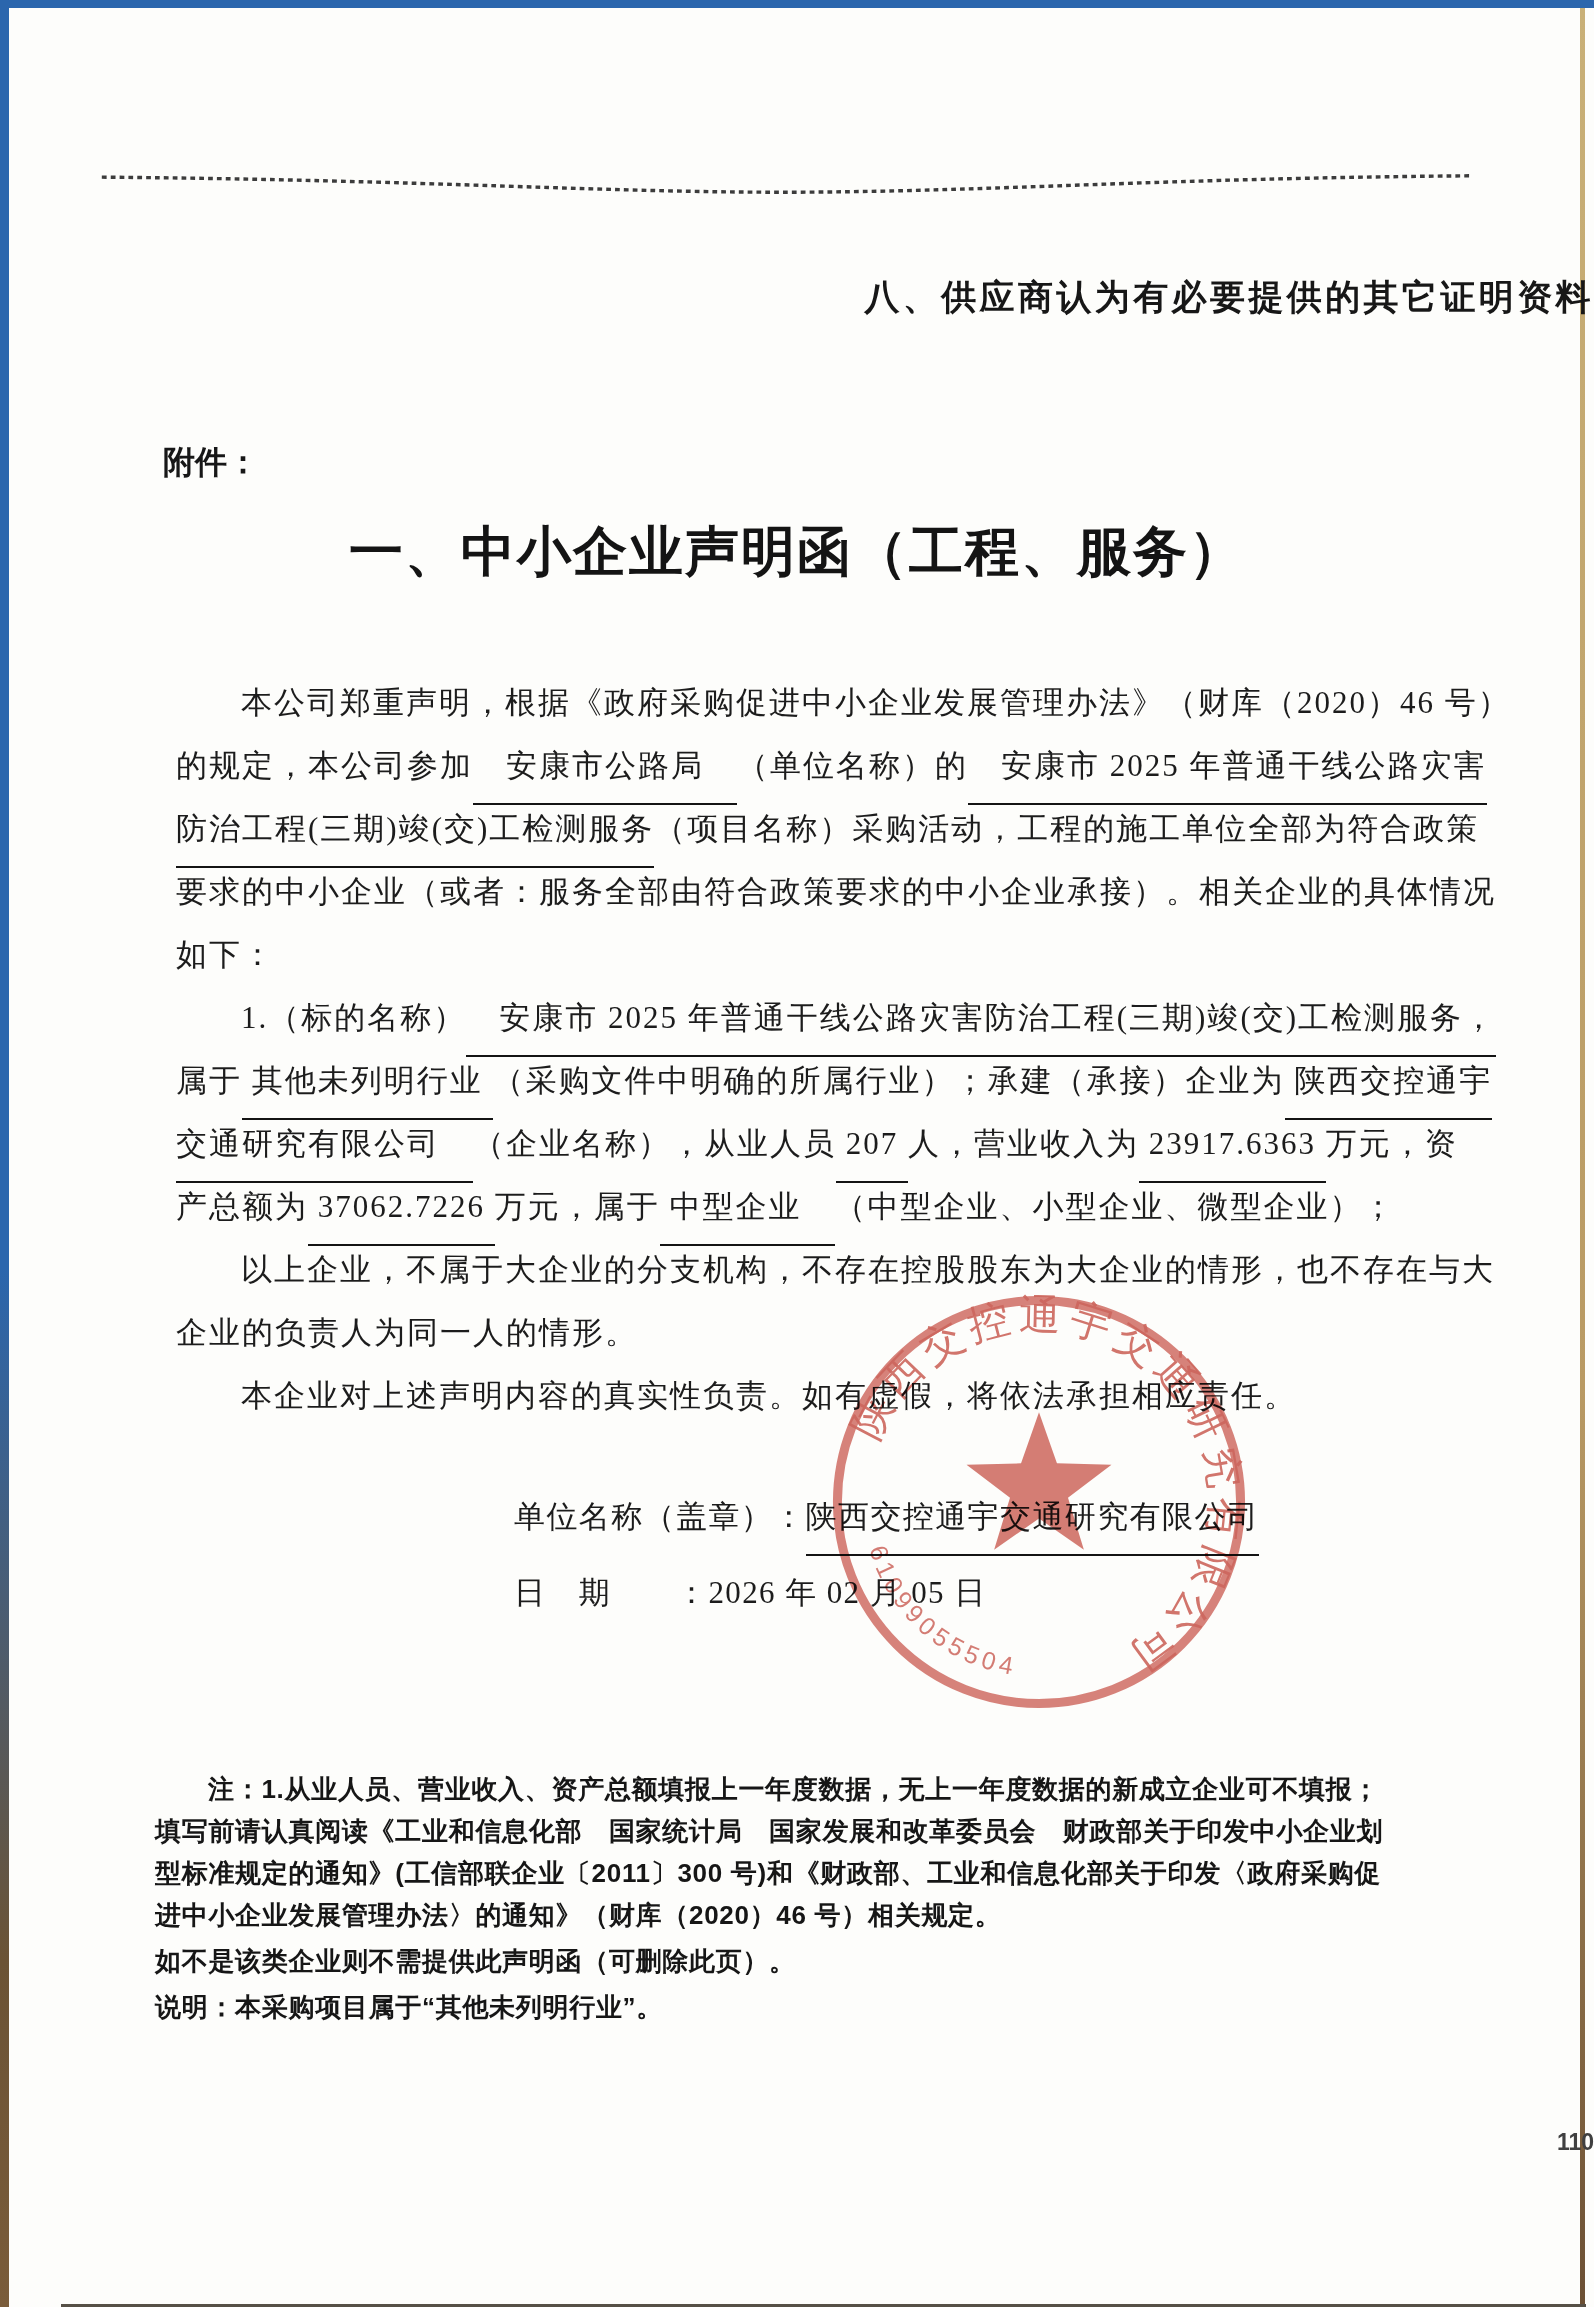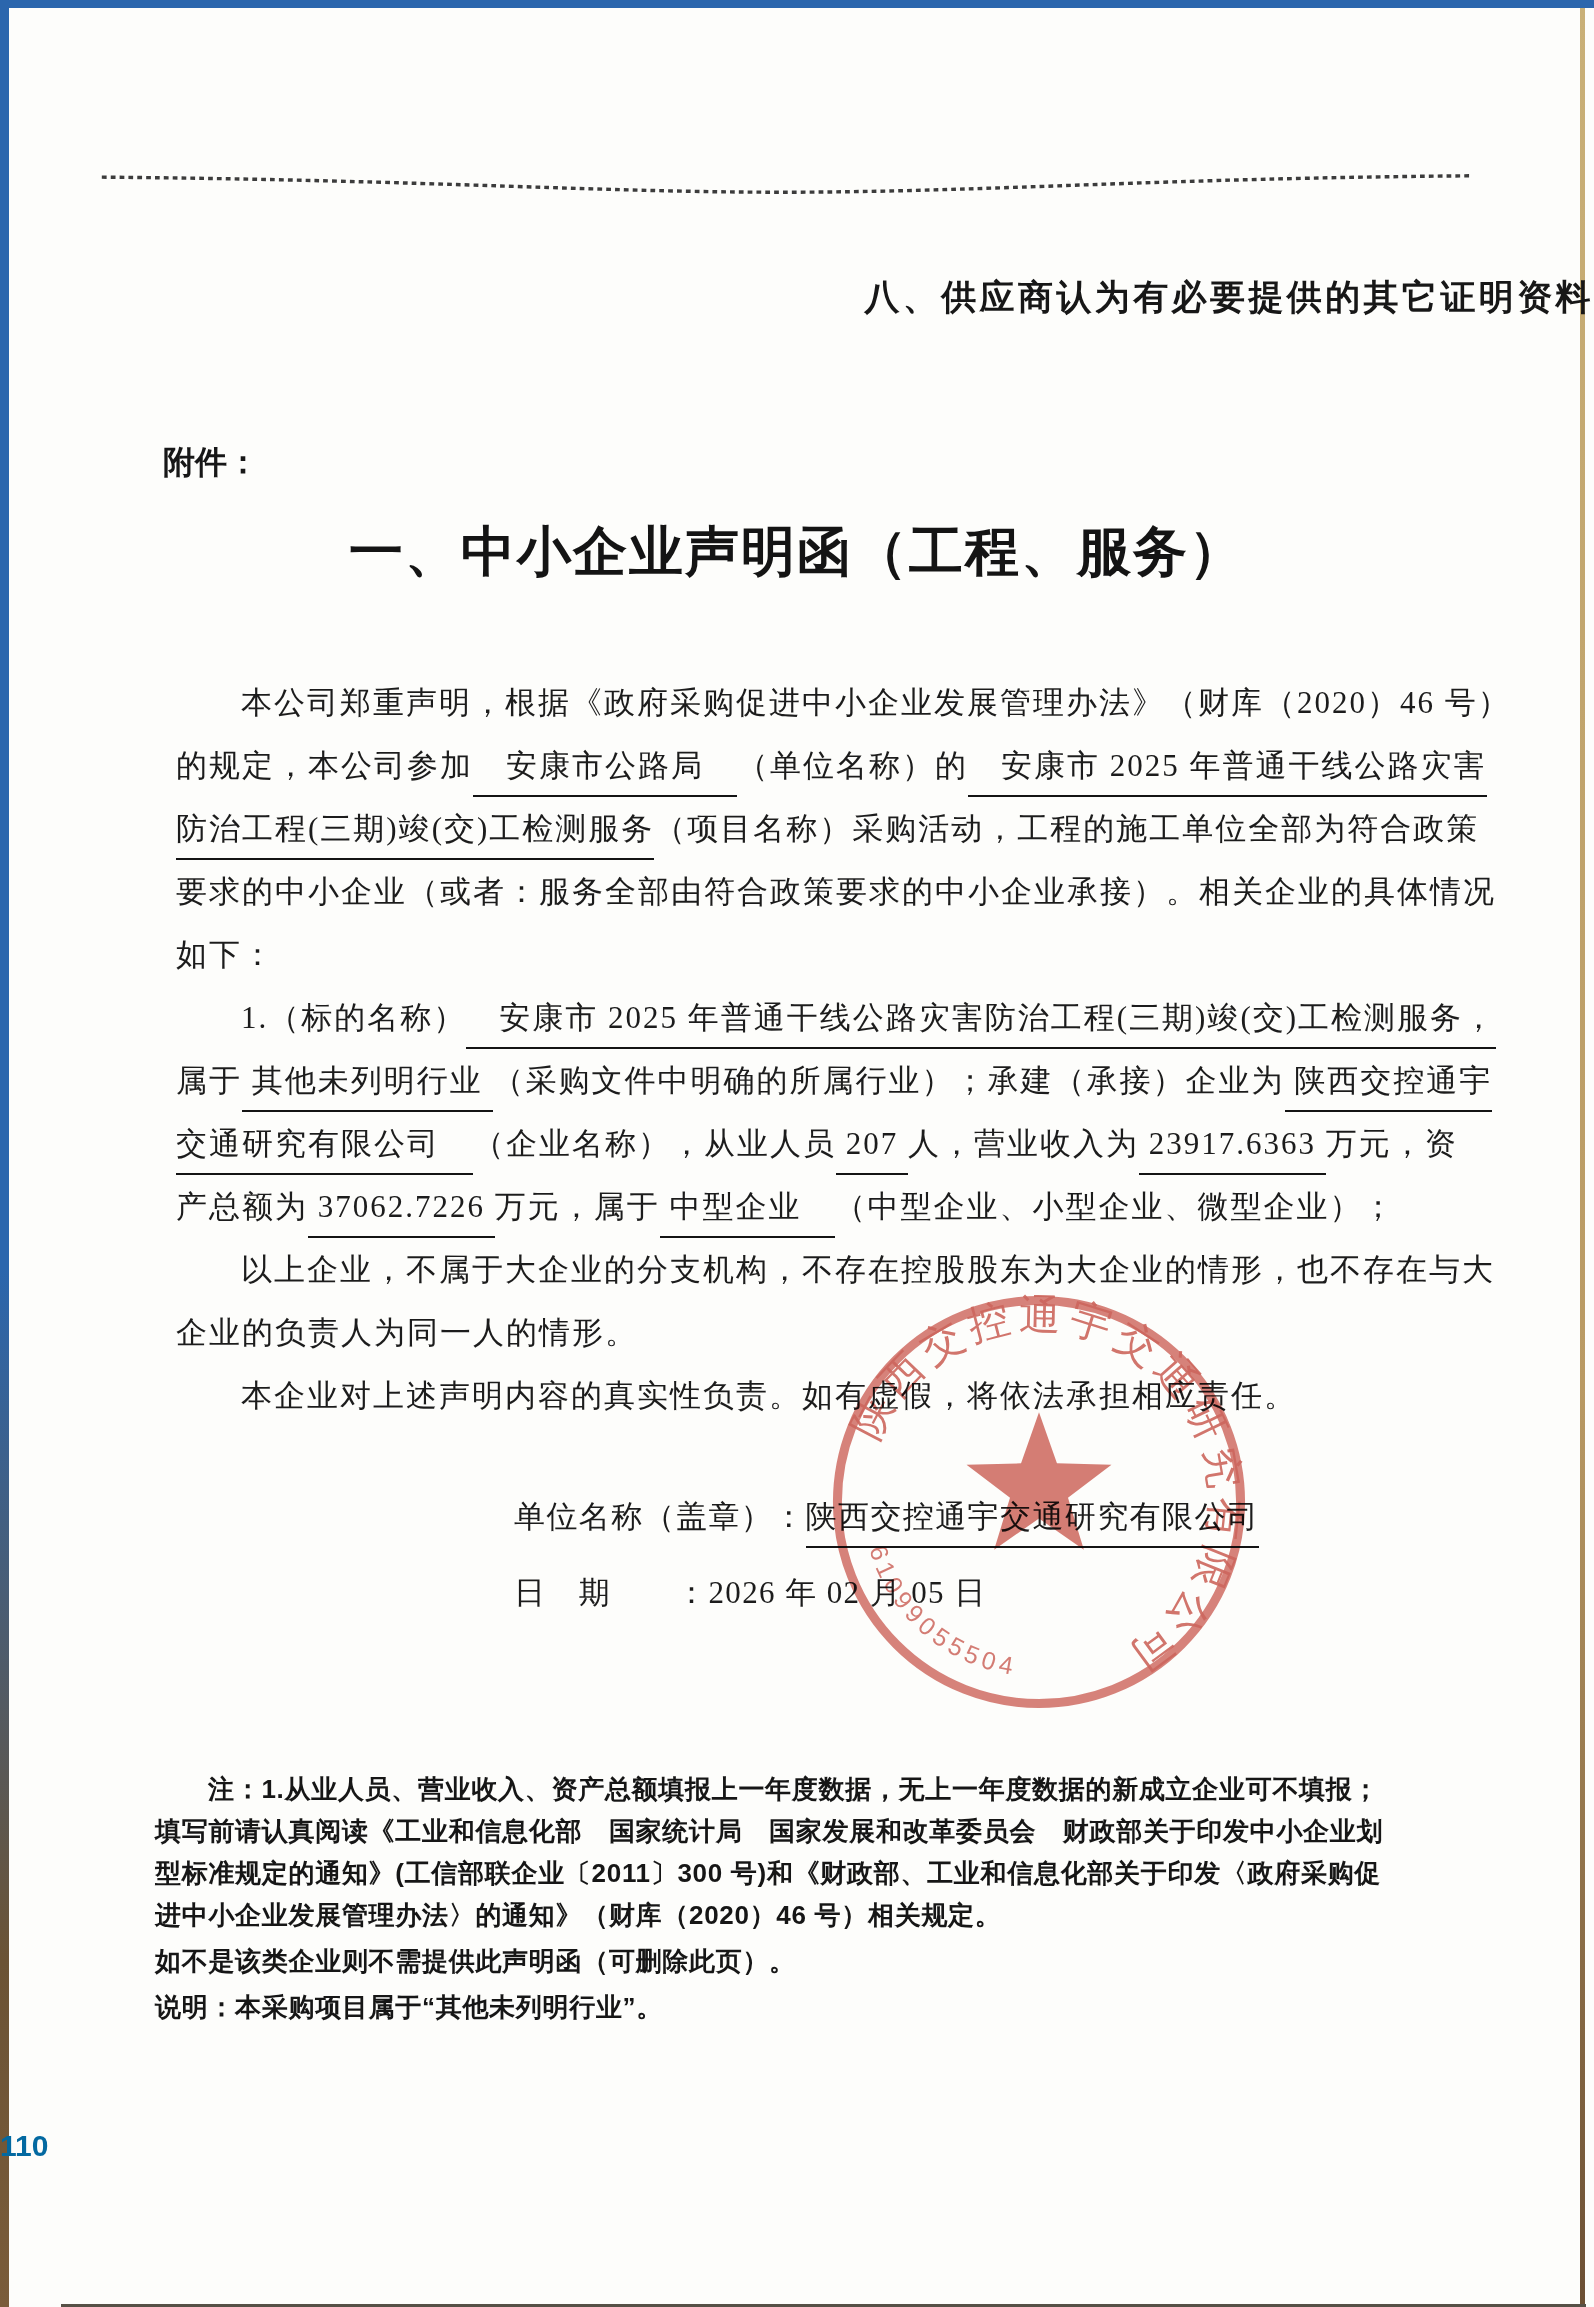--- a/index.html
+++ b/index.html
@@ -30,40 +30,40 @@
   }
   .doc-title{
     position:absolute;left:0;top:516px;width:100%;text-align:center;
     font-family:Liberation Mono, monospace;font-weight:bold;
     font-size:54px;letter-spacing:2px;color:#141414;
   }
 
   .body{position:absolute;left:155px;top:671px;width:1321px;font-size:31px;letter-spacing:2px;margin-left:21px;}
   .body .line{line-height:63px;height:63px;white-space:nowrap;}
   .body .ind{text-indent:65px;}
-  .u{border-bottom:2px solid #141414;padding-bottom:12px;}
+  .u{border-bottom:2px solid #141414;padding-bottom:20px;}
 
   .sig{position:absolute;left:514px;top:1495px;font-size:31px;letter-spacing:1.4px;}
   .sig .sig-line{height:76px;line-height:44px;white-space:nowrap;}
 
   .seal{position:absolute;left:825px;top:1288px;opacity:.82;mix-blend-mode:multiply;}
 
   .notes{
     position:absolute;left:155px;top:1768px;width:1324px;
     font-family:"Liberation Sans","DejaVu Sans",sans-serif;font-weight:bold;
     font-size:26px;letter-spacing:0.7px;color:#161616;
   }
   .notes .nline{line-height:42px;white-space:nowrap;}
   .notes .nind{text-indent:53px;}
   .notes .ngap{margin-top:4px;}
 
   .pageno{
-    position:absolute;left:0;top:2129px;width:100%;text-align:left;
+    position:absolute;left:0;top:2129px;width:100%;text-align:right;
     font-family:"Liberation Sans","DejaVu Sans",sans-serif;font-weight:bold;
-    font-size:30px;color:#0369a1;
+    font-size:23px;color:#404040;
   }
 </style>
 </head>
 <body>
 
 <div class="page">
   <div class="edge-top"></div>
   <div class="edge-left"></div>
   <div class="edge-right"></div>
   <div class="edge-bottom"></div>

